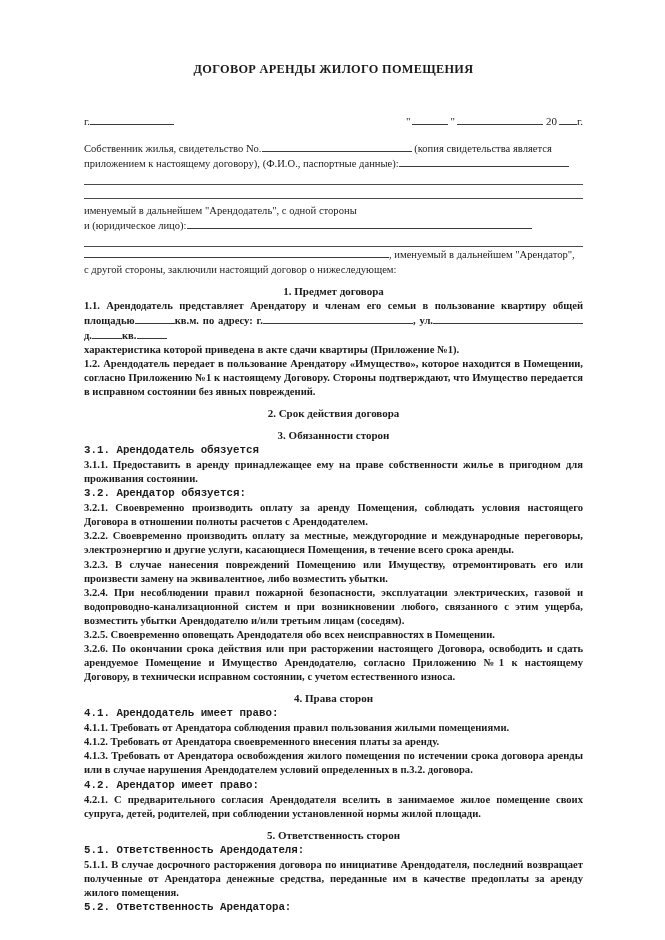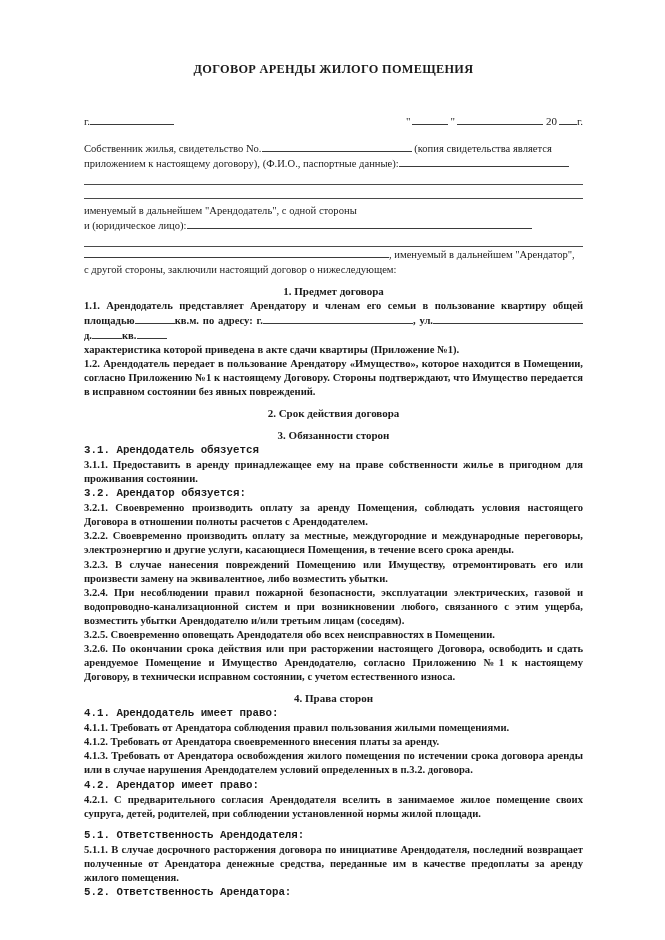--- a/index.html
+++ b/index.html
@@ -201,17 +201,18 @@
   <div class="heading">4. Права сторон</div>
   <p class="subheading">4.1. Арендодатель имеет право:</p>
   <p class="body">4.1.1. Требовать от Арендатора соблюдения правил пользования жилыми помещениями.</p>
   <p class="body">4.1.2. Требовать от Арендатора своевременного внесения платы за аренду.</p>
   <p class="body">4.1.3. Требовать от Арендатора освобождения жилого помещения по истечении срока договора аренды или в случае нарушения Арендодателем условий определенных в п.3.2. договора.</p>
   <p class="subheading">4.2. Арендатор имеет право:</p>
   <p class="body">4.2.1.  С  предварительного  согласия  Арендодателя  вселить  в  занимаемое  жилое  помещение  своих супруга, детей, родителей, при соблюдении установленной нормы жилой площади.</p>
 
   <div class="spacer-sm"></div>
 
+  <div class="heading">5. Ответственность сторон</div>
   <p class="subheading">5.1. Ответственность Арендодателя:</p>
   <p class="body">5.1.1.  В  случае  досрочного  расторжения  договора  по  инициативе  Арендодателя,  последний  возвращает полученные от Арендатора денежные средства, переданные им в качестве предоплаты за аренду жилого помещения.</p>
   <p class="subheading">5.2. Ответственность Арендатора:</p>
 
 </div>
 
 </body></html>

